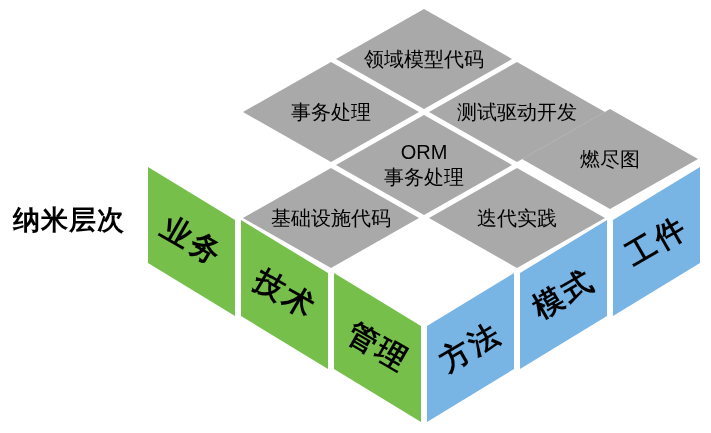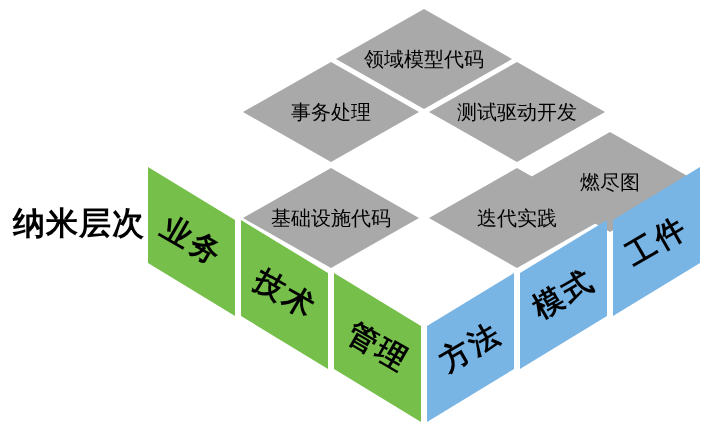--- a/index.html
+++ b/index.html
@@ -57,21 +57,21 @@
     letter-spacing:3px;
     white-space:nowrap;
   }
   .face-left .fl{transform:rotate(30deg);}
   .face-right .fl{transform:rotate(-30deg);}
   
   .axis-label{
     position:absolute;
     left:13px;top:202px;
     color:var(--ink);
-    font-size:32px;
+    font-size:27px;
     font-weight:bold;
     letter-spacing:1px;
     white-space:nowrap;
   }
 </style>
 </head>
 <body>
 
 <div class="canvas">
 
@@ -79,21 +79,25 @@
 
   <div class="tile" style="left:336px;top:9px;">
     <span class="tl">领域模型代码</span>
   </div>
   <div class="tile" style="left:243px;top:62px;">
     <span class="tl">事务处理</span>
   </div>
   <div class="tile" style="left:429px;top:62px;">
     <span class="tl">测试驱动开发</span>
   </div>
-  <div class="tile" style="left:522px;top:132px;gap:30px;">
+  <div class="tile" style="left:336px;top:115px;">
+    <span class="tl">ORM</span>
+    <span class="tl">事务处理</span>
+  </div>
+  <div class="tile" style="left:522px;top:109px;gap:30px;">
     <span class="tl">燃尽图</span>
   </div>
   <div class="tile" style="left:243px;top:168px;">
     <span class="tl">基础设施代码</span>
   </div>
   <div class="tile" style="left:429px;top:168px;">
     <span class="tl">迭代实践</span>
   </div>
 
   <div class="face face-left" style="left:148px;top:167px;">

